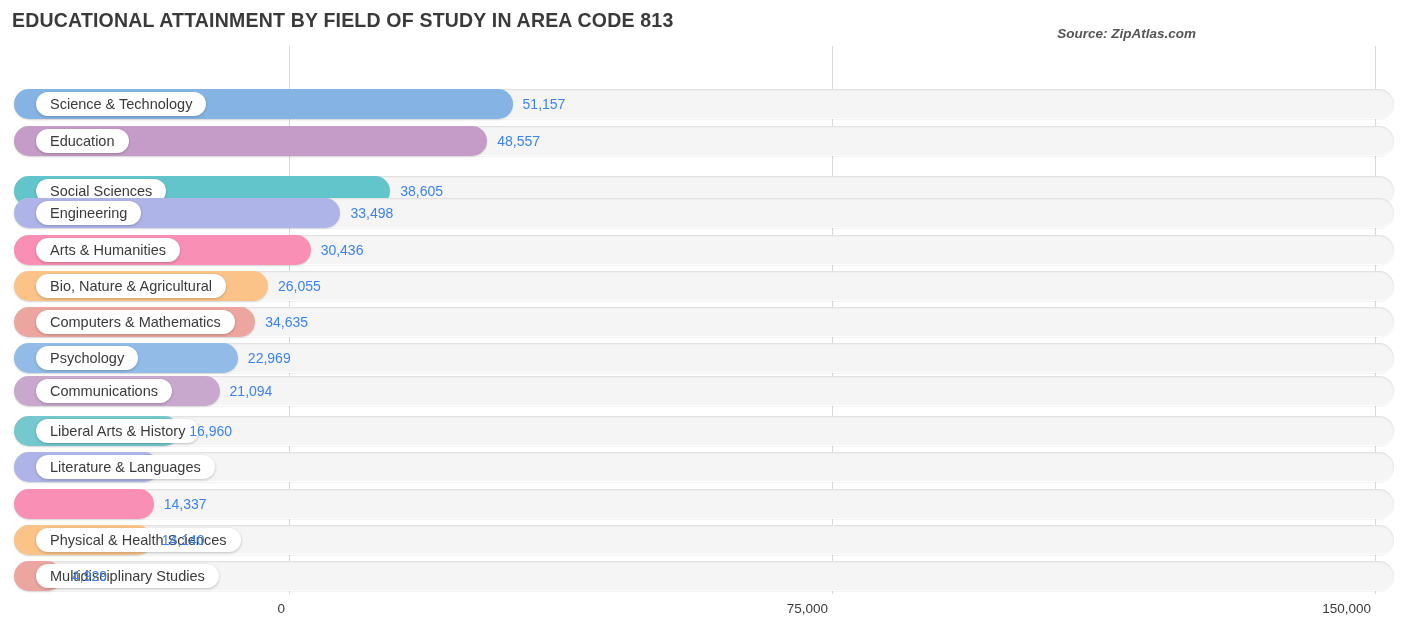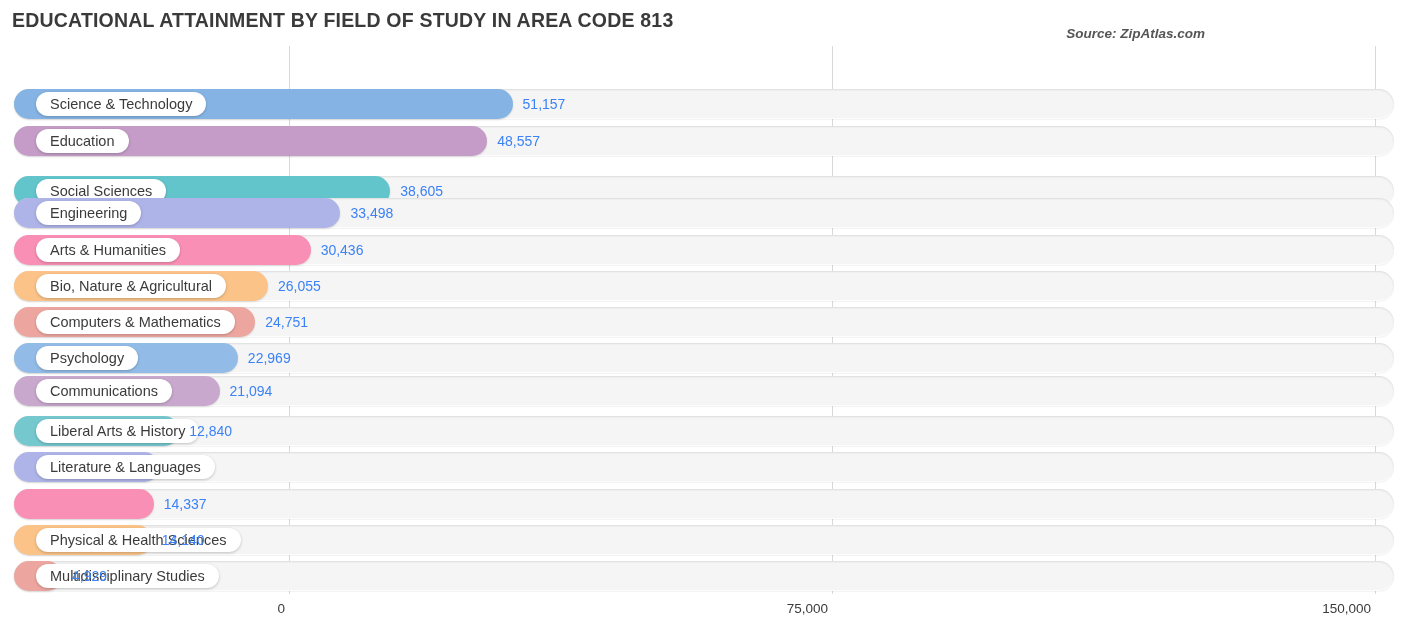--- a/index.html
+++ b/index.html
@@ -4,21 +4,21 @@
 <style>
   html,body{margin:0;padding:0;}
   body{
     width:1406px;height:631px;
     background:#ffffff;
     font-family:"Liberation Sans","DejaVu Sans",sans-serif;
     overflow:hidden;
     position:relative;
   }
   
-  #header{position:absolute;left:0;top:0;width:1206px;height:44px;padding-left:9px;}
+  #header{position:absolute;left:0;top:0;width:1206px;height:44px;}
   #chart-title{
     position:absolute;left:12px;top:9px;
     font-size:19.5px;font-weight:700;color:#3a3a3a;
     letter-spacing:.2px;white-space:nowrap;
   }
   #source{
     position:absolute;right:10px;top:14px;
     font-size:13.5px;font-style:italic;font-weight:700;color:#555;
     white-space:nowrap;
     margin-top:12px;
@@ -110,39 +110,39 @@
       <div class="row" style="top: 224.8px;">
         <div class="track"></div>
         <div class="bar" style="width: 253.932px; background: rgb(251, 195, 136);"></div>
         <div class="pill">Bio, Nature &amp; Agricultural</div>
         <div class="value" style="left: 263.932px;">26,055</div>
       </div>
       <div class="row" style="top: 261.1px;">
         <div class="track"></div>
         <div class="bar" style="width: 241.223px; background: rgb(237, 166, 159);"></div>
         <div class="pill">Computers &amp; Mathematics</div>
-        <div class="value" style="left: 251.223px;">24,751</div>
+        <div class="value" style="left: 251.223px;">34,635</div>
       </div>
       <div class="row" style="top: 297.4px;">
         <div class="track"></div>
         <div class="bar" style="width: 223.855px; background: rgb(146, 188, 231);"></div>
         <div class="pill">Psychology</div>
         <div class="value" style="left: 233.855px;">22,969</div>
       </div>
       <div class="row" style="top: 330px;">
         <div class="track"></div>
         <div class="bar" style="width: 205.582px; background: rgb(200, 168, 205);"></div>
         <div class="pill">Communications</div>
         <div class="value" style="left: 215.582px;">21,094</div>
       </div>
       <div class="row" style="top: 370px;">
         <div class="track"></div>
         <div class="bar" style="width: 165.292px; background: rgb(116, 200, 206);"></div>
         <div class="pill">Liberal Arts &amp; History</div>
-        <div class="value" style="left: 175.292px;">12,840</div>
+        <div class="value" style="left: 175.292px;">16,960</div>
       </div>
       <div class="row" style="top: 406.3px;">
         <div class="track"></div>
         <div class="bar" style="width: 144.913px; background: rgb(174, 180, 232);"></div>
         <div class="pill">Literature &amp; Languages</div>
         <div class="value" style="left: 154.913px; margin-top: 33px;">14,869</div>
       </div>
       <div class="row" style="top: 442.6px;">
         <div class="track"></div>
         <div class="bar" style="width: 139.728px; background: rgb(249, 143, 180);"></div>

